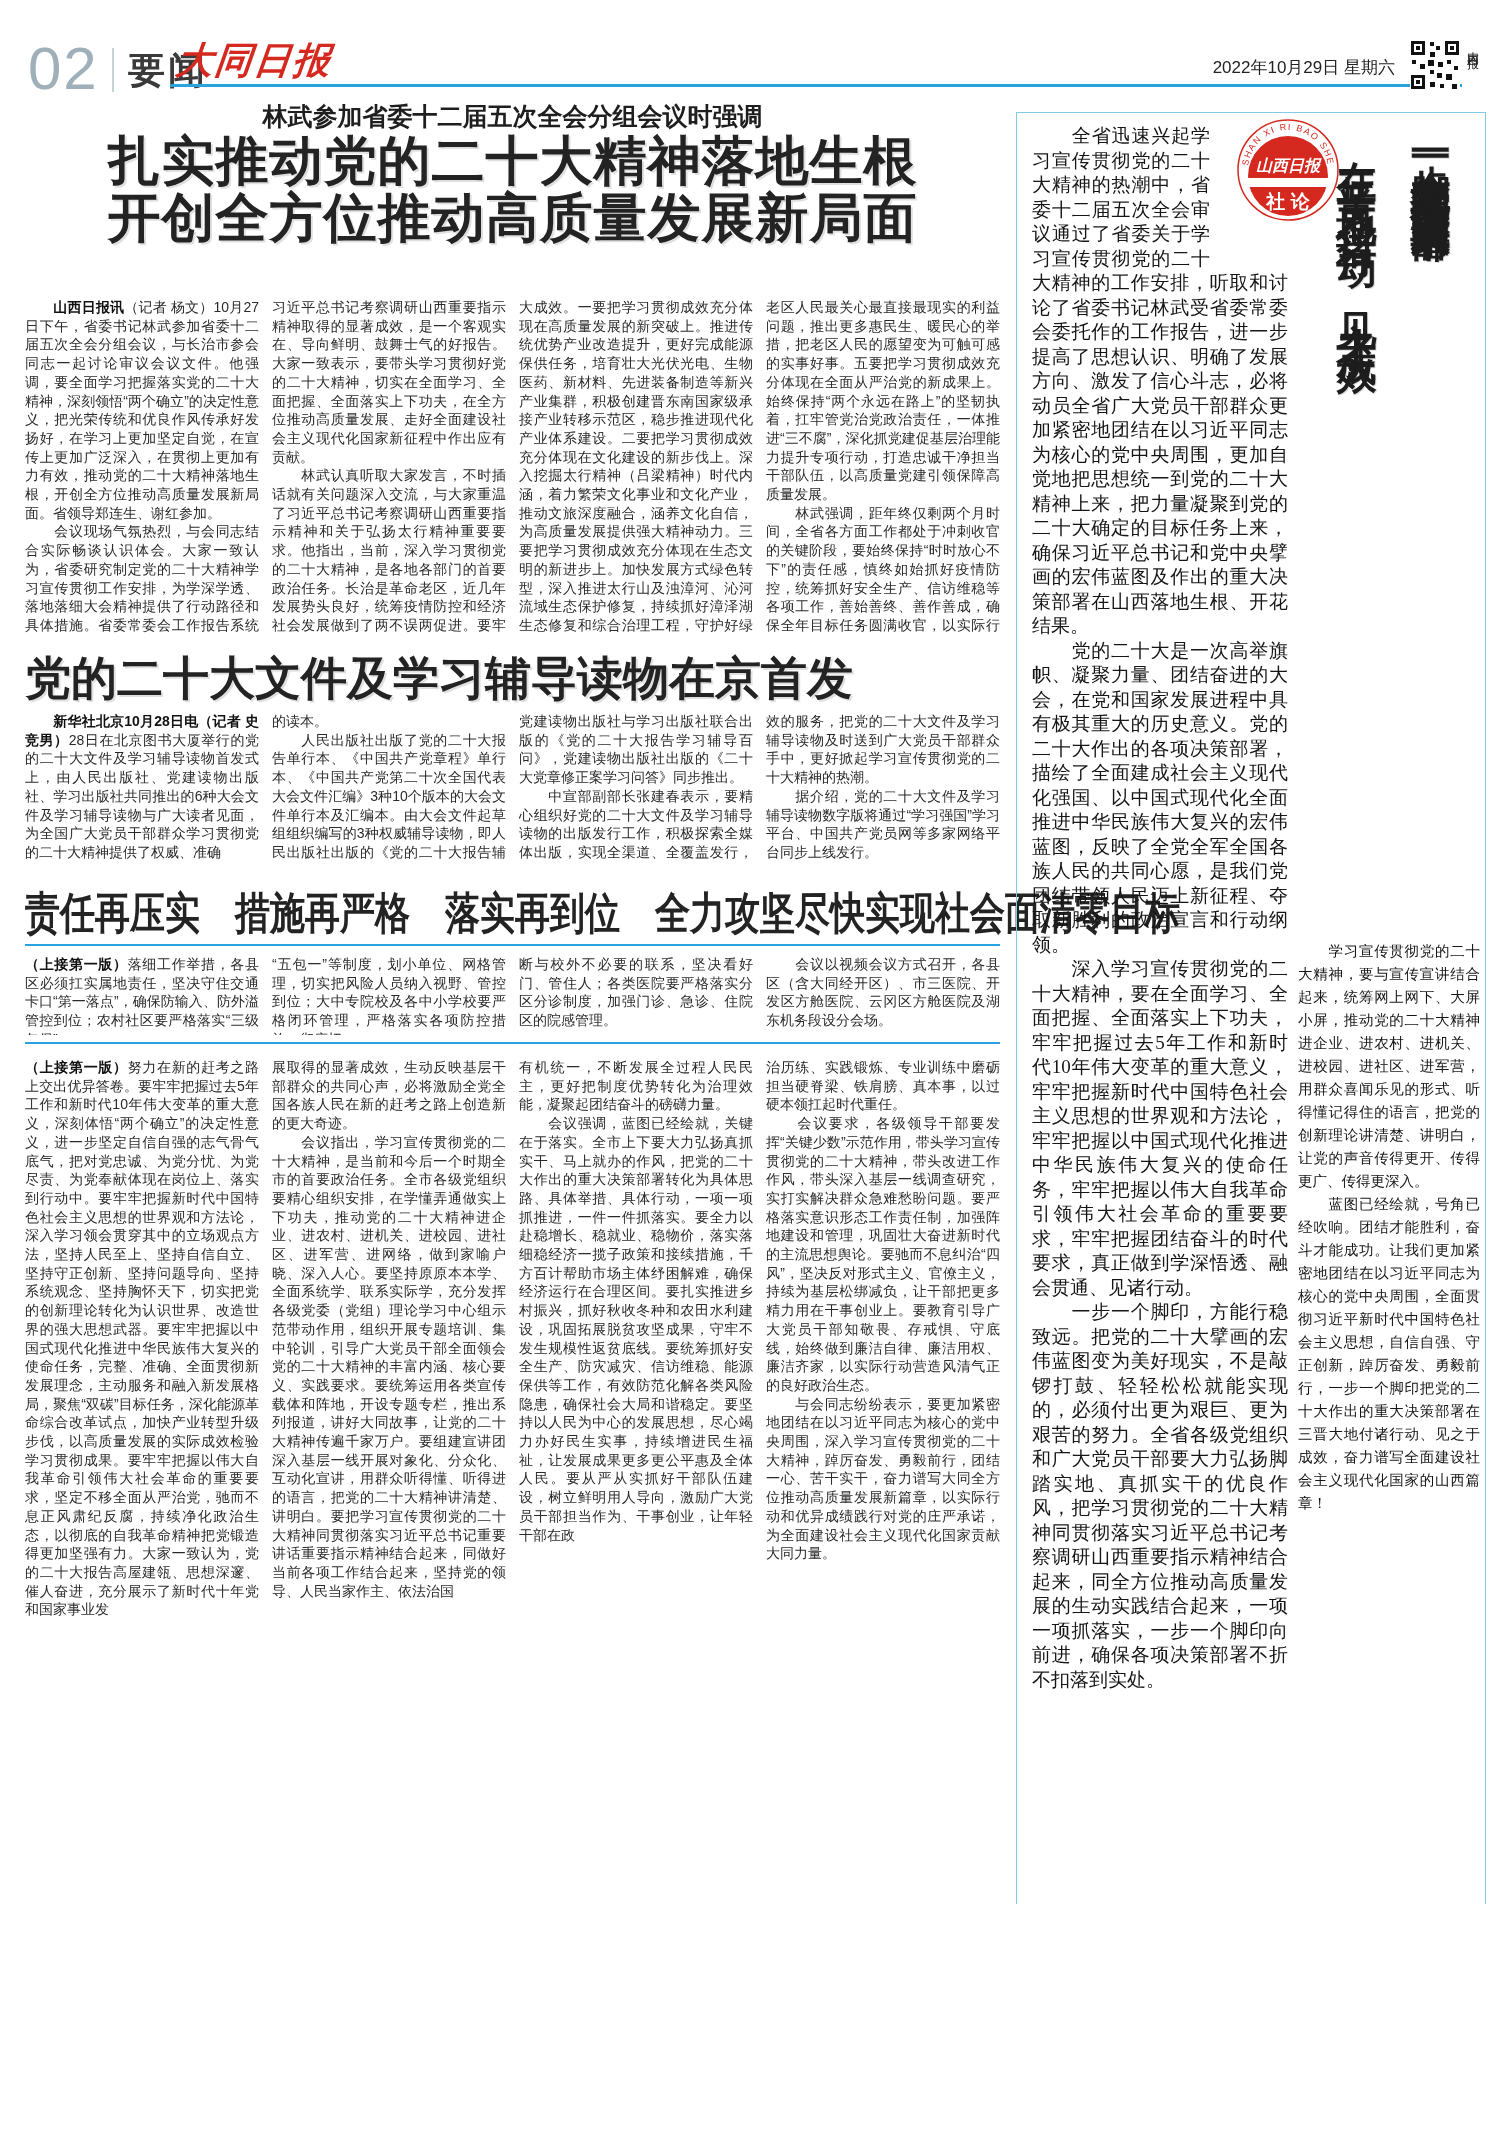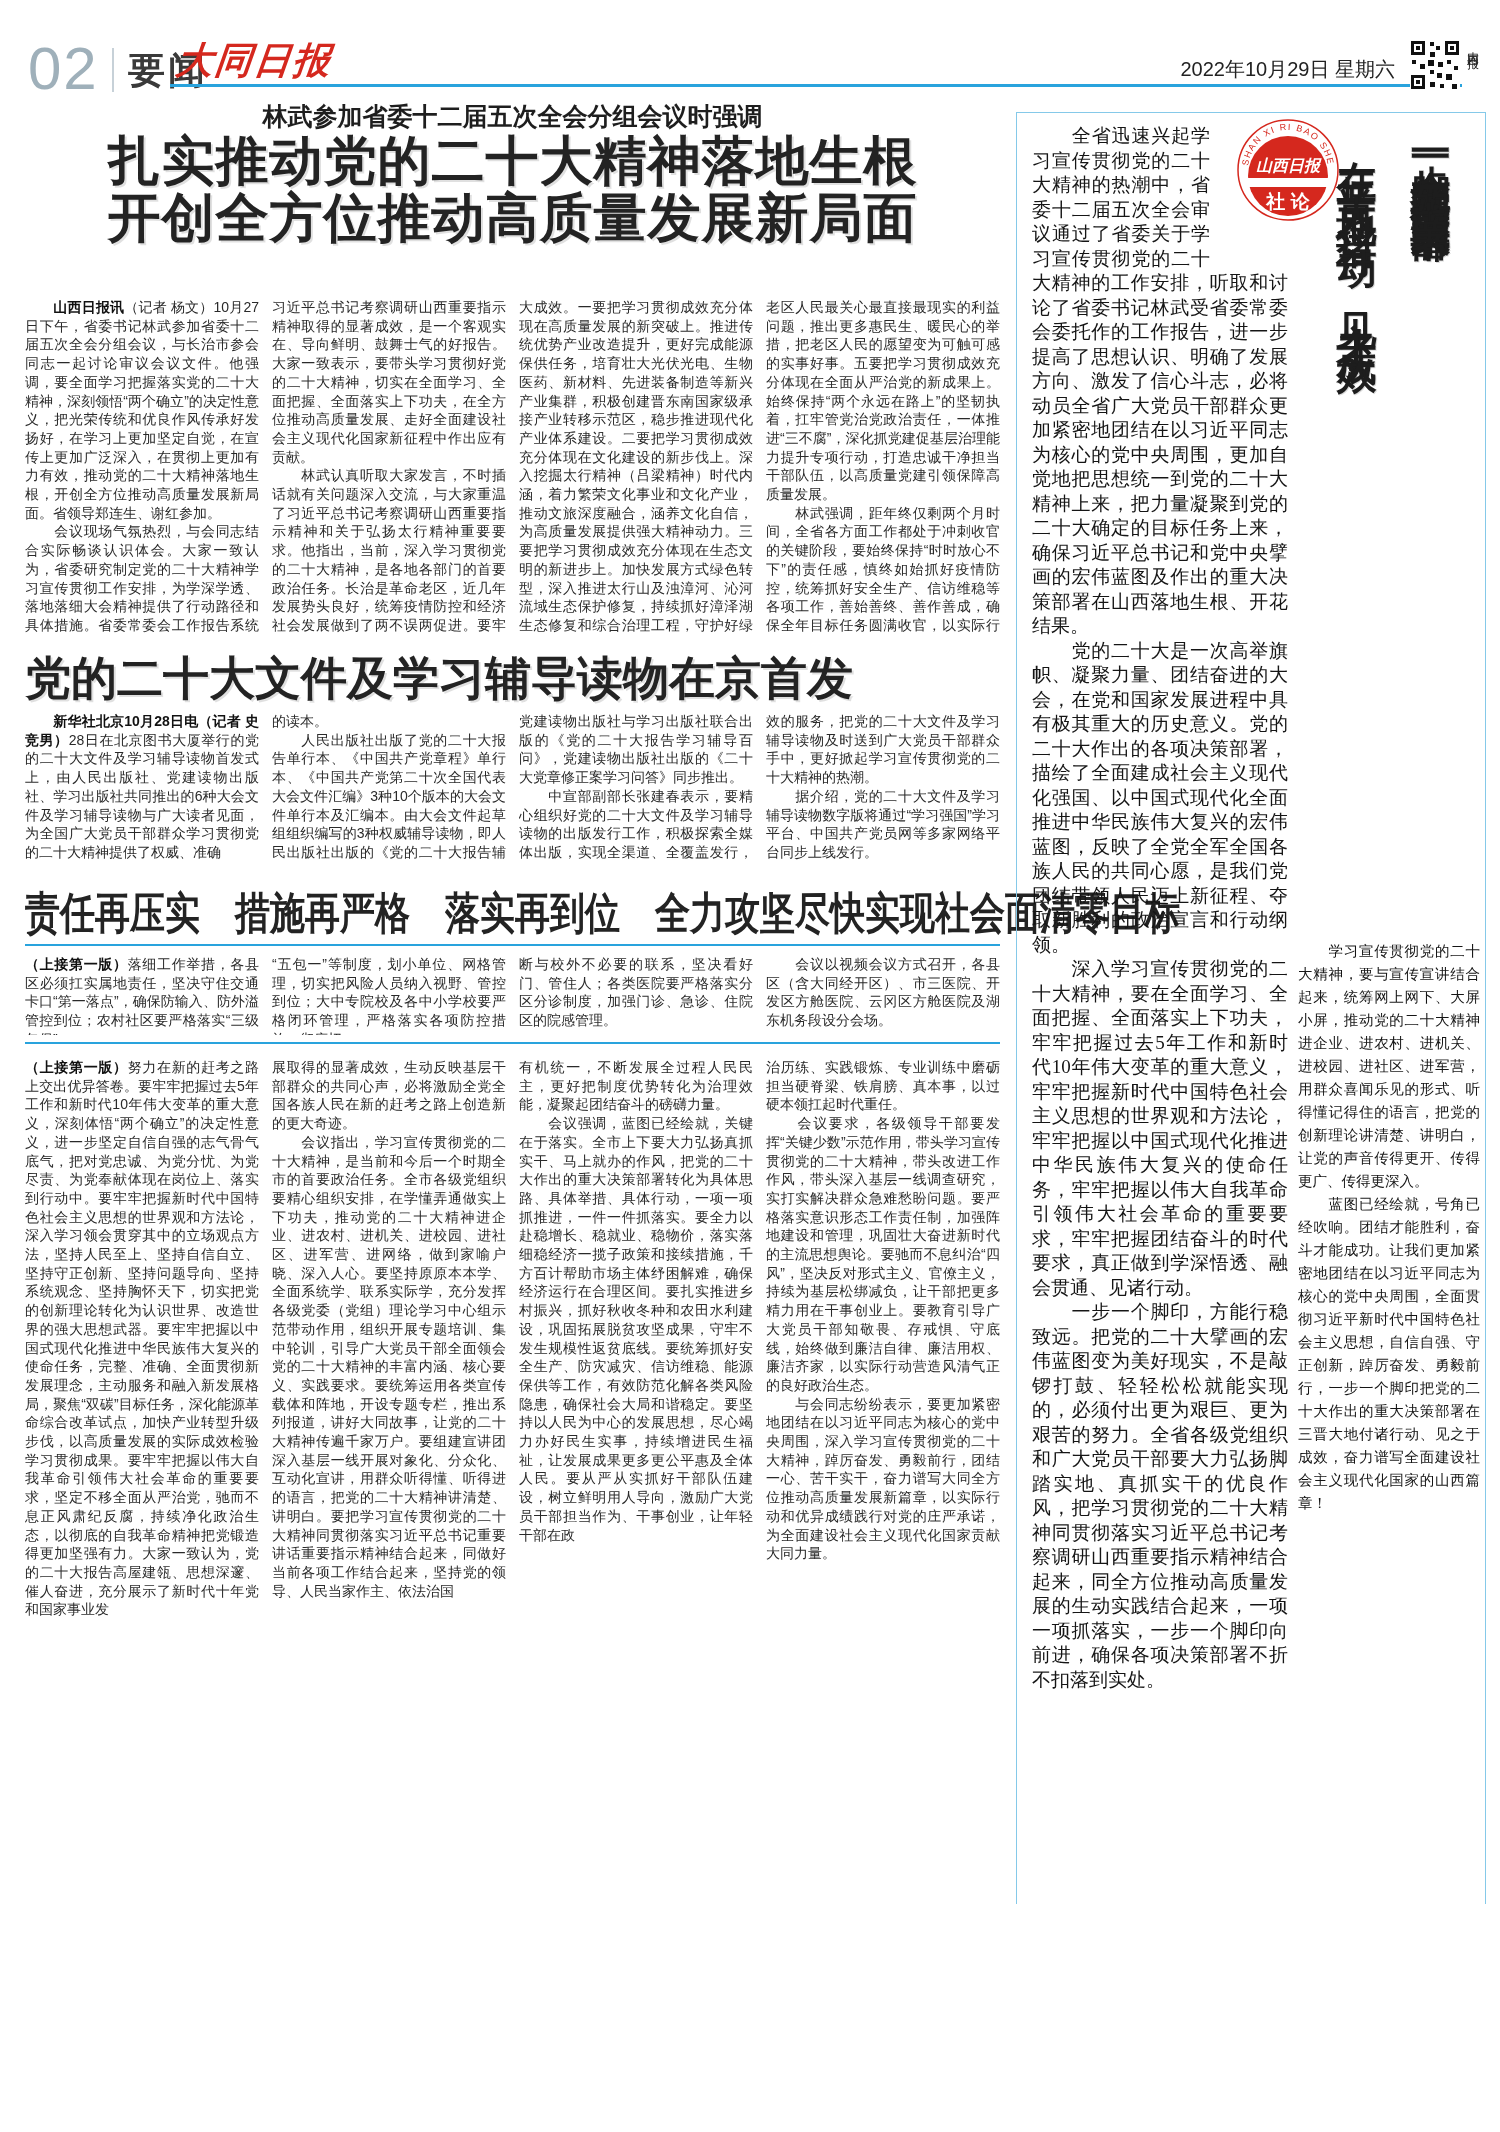--- a/index.html
+++ b/index.html
@@ -6,21 +6,21 @@
   .page{position:relative;width:1500px;height:1904px;background:#fff;overflow:hidden;
         font-family:"Liberation Sans",sans-serif;color:#2a2a2a;}
   .abs{position:absolute;}
   
   .pgnum{left:28px;top:34px;font-size:60px;font-weight:400;color:#9fb0ba;letter-spacing:2px;}
   .hdiv{left:112px;top:48px;width:2px;height:44px;background:#c7d1d8;}
   .section{left:128px;top:46px;font-size:37px;font-weight:800;color:#3a3a3a;letter-spacing:3px;}
   .logo{left:176px;top:36px;font-size:37px;font-weight:bold;font-style:italic;color:#d5281e;
         font-family:"Liberation Serif",serif;transform:skewX(-6deg);letter-spacing:2px;}
   .hrule{left:170px;top:84px;width:1292px;height:3px;background:#29a3dd;}
-  .hdate{left:1130px;top:56px;width:265px;text-align:right;font-size:20px;color:#222;}
+  .hdate{left:1130px;top:56px;width:265px;text-align:right;font-size:17px;color:#222;}
   .qr{left:1410px;top:40px;}
   .qrcap{left:1464px;top:42px;writing-mode:vertical-rl;font-size:12px;color:#222;letter-spacing:2px;}
   
   .kicker{left:25px;top:100px;width:975px;text-align:center;font-size:25px;font-weight:700;color:#1e1e1e;}
   .bigt{left:25px;width:975px;text-align:center;font-size:53px;font-weight:900;color:#232323;
         letter-spacing:1px;text-shadow:2px 2px 0 rgba(0,0,0,0.12);white-space:nowrap;}
   .t1{top:126px;} .t2{top:183px;}
   .h2t{left:25px;top:648px;width:975px;text-align:left;font-size:46px;font-weight:900;color:#232323;
        text-shadow:2px 2px 0 rgba(0,0,0,0.12);white-space:nowrap;}
   .h3t{left:25px;top:884px;width:975px;text-align:center;font-size:35px;font-weight:900;color:#232323;

